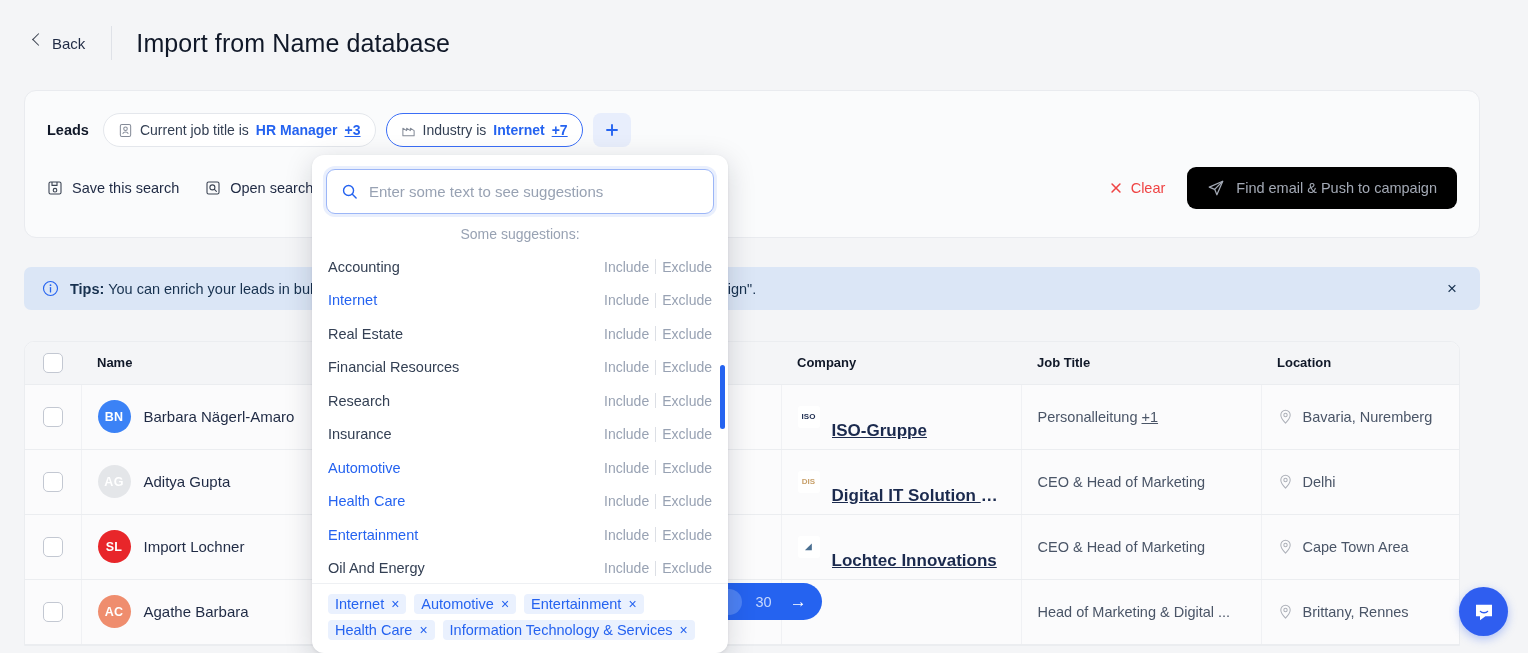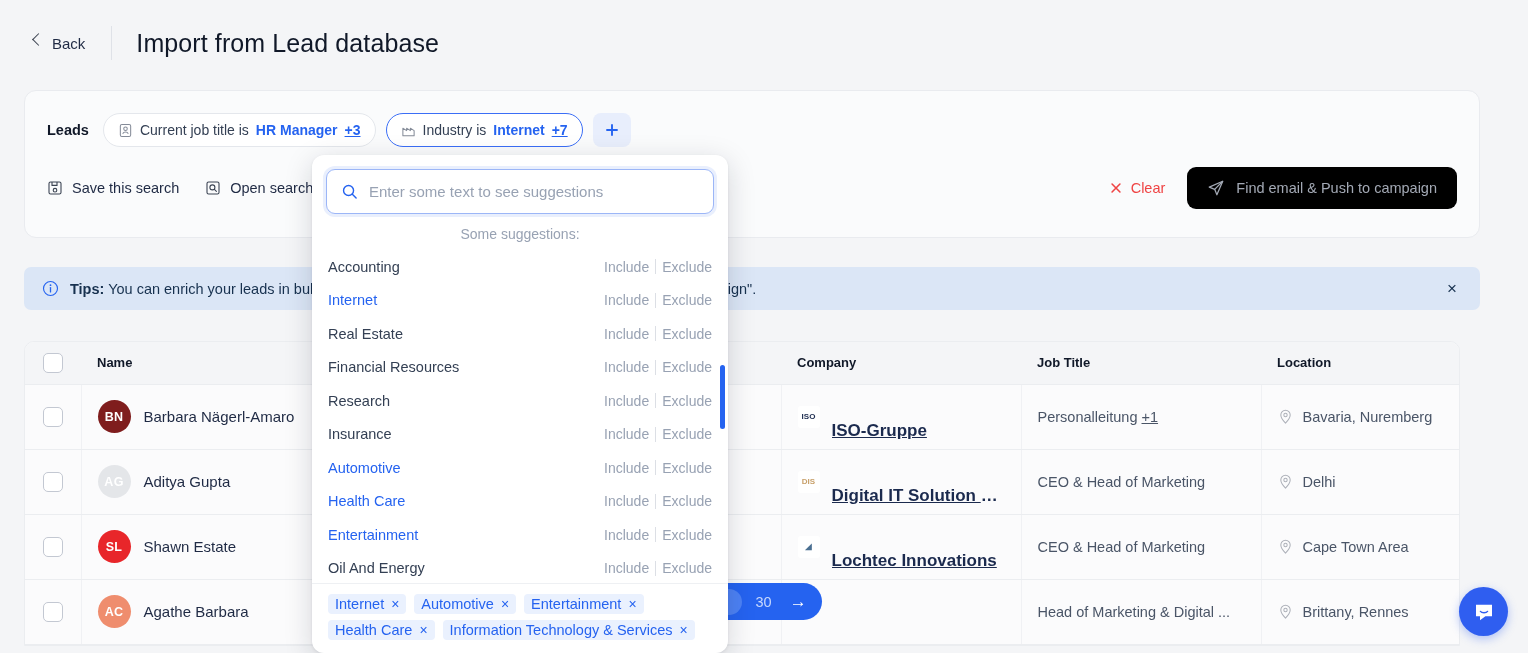--- a/index.html
+++ b/index.html
@@ -216,21 +216,21 @@
 <body>
 
 <div class="page">
 
   <div class="header">
     <div class="back-btn">
       <span class="chev-left"></span>
       <span>Back</span>
     </div>
     <div class="hdr-divider"></div>
-    <div class="page-title">Import from Lead database</div>
+    <div class="page-title">Import from Name database</div>
   </div>
 
   <div class="panel">
     <div class="filter-row">
       <span class="leads-label">Leads</span>
 
       <div class="chip">
         <svg class="chip-ico" viewBox="0 0 16 16">
           <rect x="2.5" y="1.5" width="11" height="13" rx="1.6" fill="none" stroke="#5c6576" stroke-width="1.1"></rect>
           <circle cx="8" cy="6.2" r="1.9" fill="none" stroke="#5c6576" stroke-width="1.1"></circle>
@@ -316,21 +316,21 @@
           <th class="c-co">Company</th>
           <th class="c-job">Job Title</th>
           <th class="c-loc">Location</th>
         </tr>
       </thead>
       <tbody id="tbody">
           <tr>
             <td class="c-check"><span class="cbox"></span></td>
             <td class="c-name">
               <div class="name-cell">
-                <span class="avatar" style="background:#7f1d1d">BN</span>
+                <span class="avatar" style="background:#3b82f6">BN</span>
                 <span class="name-txt">Barbara Nägerl-Amaro</span>
               </div>
             </td>
             <td class="c-ind"></td>
             <td class="c-co">
               <div class="co-cell">
                 <span class="co-logo" style="background:#ffffff;color:#1b2a4e">ISO</span>
                 <span class="co-name">ISO-Gruppe</span>
               </div>
             </td>
@@ -373,21 +373,21 @@
                 </svg>
                 <span>Delhi</span>
               </div>
             </td>
           </tr>
           <tr>
             <td class="c-check"><span class="cbox"></span></td>
             <td class="c-name">
               <div class="name-cell">
                 <span class="avatar" style="background:#e8262a">SL</span>
-                <span class="name-txt">Shawn Estate</span>
+                <span class="name-txt">Import Lochner</span>
               </div>
             </td>
             <td class="c-ind"></td>
             <td class="c-co">
               <div class="co-cell">
                 <span class="co-logo" style="background:#ffffff;color:#4a6f91">◢</span>
                 <span class="co-name">Lochtec Innovations</span>
               </div>
             </td>
             <td class="c-job">

